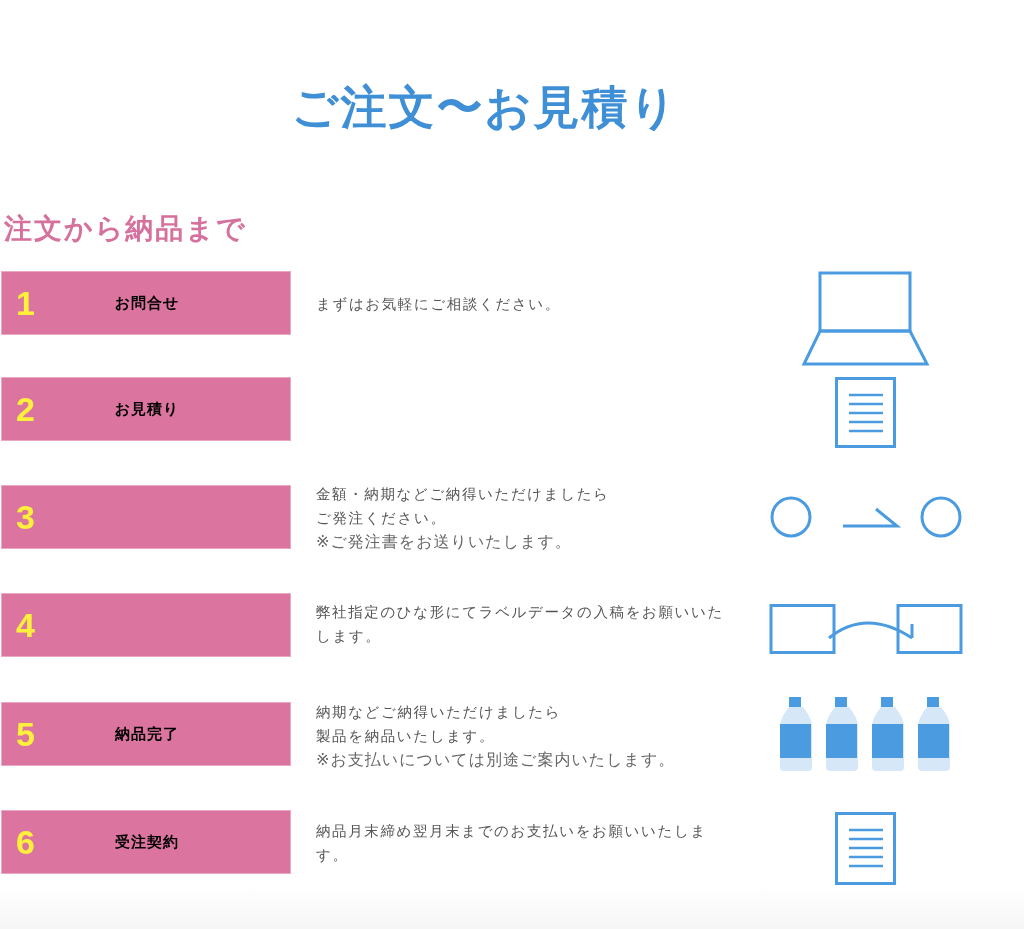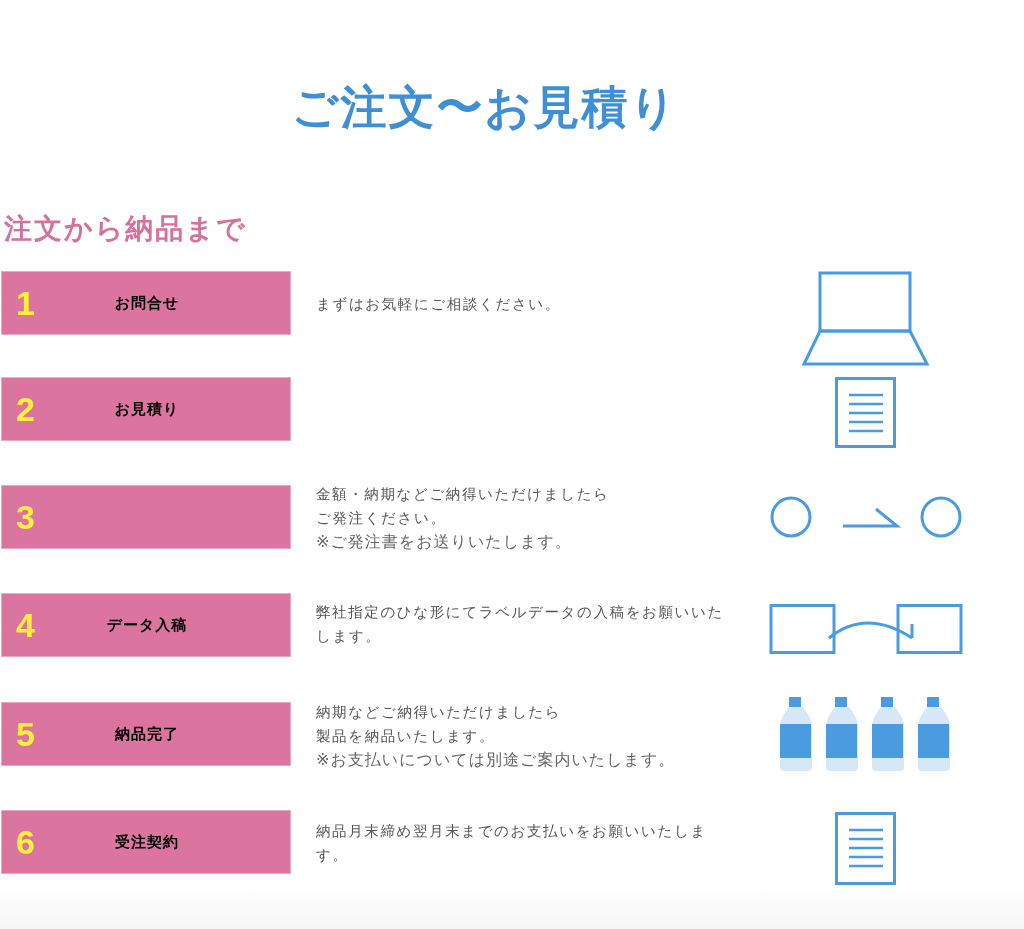--- a/index.html
+++ b/index.html
@@ -70,21 +70,20 @@
   <div class="step-desc" style="top:-4px">
     <span>金額・納期などご納得いただけましたら</span><br>
     <span>ご発注ください。</span>
     <span class="step-note">※ご発注書をお送りいたします。</span>
   </div>
 </div>
 
 <div class="step" style="top:594px">
   <div class="step-bar">
     <span class="step-num">4</span>
-    <span class="step-label">データ入稿</span>
   </div>
   <div class="step-desc" style="top:6px">
     <span>弊社指定のひな形にてラベルデータの入稿をお願いいた</span><br>
     <span>します。</span>
   </div>
 </div>
 
 <div class="step" style="top:703px">
   <div class="step-bar">
     <span class="step-num">5</span>

